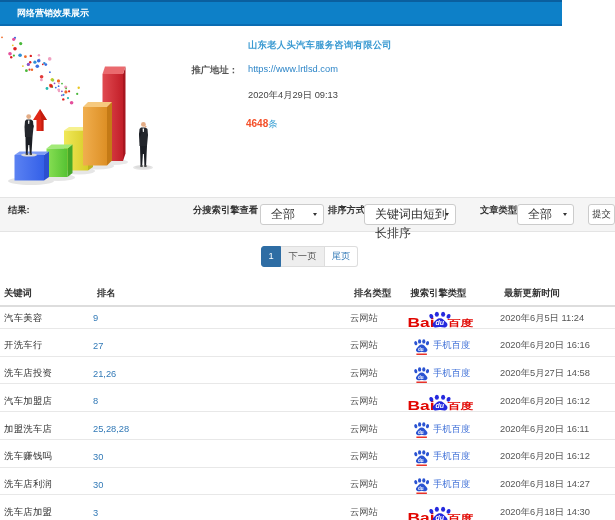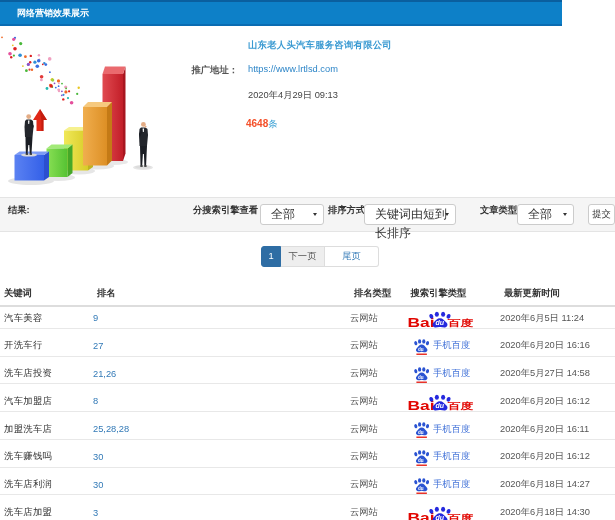--- a/index.html
+++ b/index.html
@@ -17,21 +17,21 @@
 
 #resbar { left:0; top:197px; width:615px; height:35px; background:#f5f5f5; border-top:1px solid #e4e4e4; border-bottom:1px solid #e4e4e4; }
 .rlabel { position:absolute; top:6px; font-size:9.3px; font-weight:bold; color:#333; }
 .sel { position:absolute; top:5.5px; height:21px; background:#fff; border:1px solid #ccc; border-radius:3px; font-size:12px; color:#333; line-height:19px; padding-left:10px; }
 .sel:after { content:""; position:absolute; right:6px; top:8px; width:0; height:0; border-left:2.5px solid transparent; border-right:2.5px solid transparent; border-top:3.5px solid #333; }
 #btnsubmit { position:absolute; left:577px; top:5.5px; width:27px; height:21px; background:#fff; border:1px solid #ccc; border-radius:3px; font-size:9.3px; color:#333; text-align:center; line-height:19px;margin-left:11px; }
 
 .pg { position:absolute; top:245.5px; height:21px; font-size:9.3px; line-height:19px; text-align:center; border:1px solid #ddd; background:#fff; }
 #pg1 { left:261px; width:20px; background:#2e6da4; border-color:#2e6da4; color:#fff; border-radius:3px 0 0 3px; }
 #pg2 { left:281px; width:44px; background:#eee; color:#555; border-left:none; }
-#pg3 { left:325px; width:54px; color:#337ab7; border-left:none; border-radius:0 3px 3px 0; }
+#pg3 { left:325px; width:33px; color:#337ab7; border-left:none; border-radius:0 3px 3px 0; }
 
 table { position:absolute; left:0; top:278px; width:615px; border-collapse:collapse; table-layout:fixed; font-size:9.3px; }
 th { font-weight:bold; color:#333; text-align:left; border-bottom:2px solid #ddd; height:28px; padding:3px 0 0 4px; vertical-align:middle; }
 td { color:#555; border-bottom:1px solid #e8e8e8; height:27.7px; padding:7px 0 0 0; vertical-align:middle; }
 tr.r1 td { height:22px; padding-top:1px; }
 tr.last td { border-bottom:none; }
 .kw { color:#333; letter-spacing:0.35px; }
 .rank { color:#337ab7; }
 .c1 { padding-left:4px; }
 .mobtxt { color:#4373d8; font-size:9.3px; }

